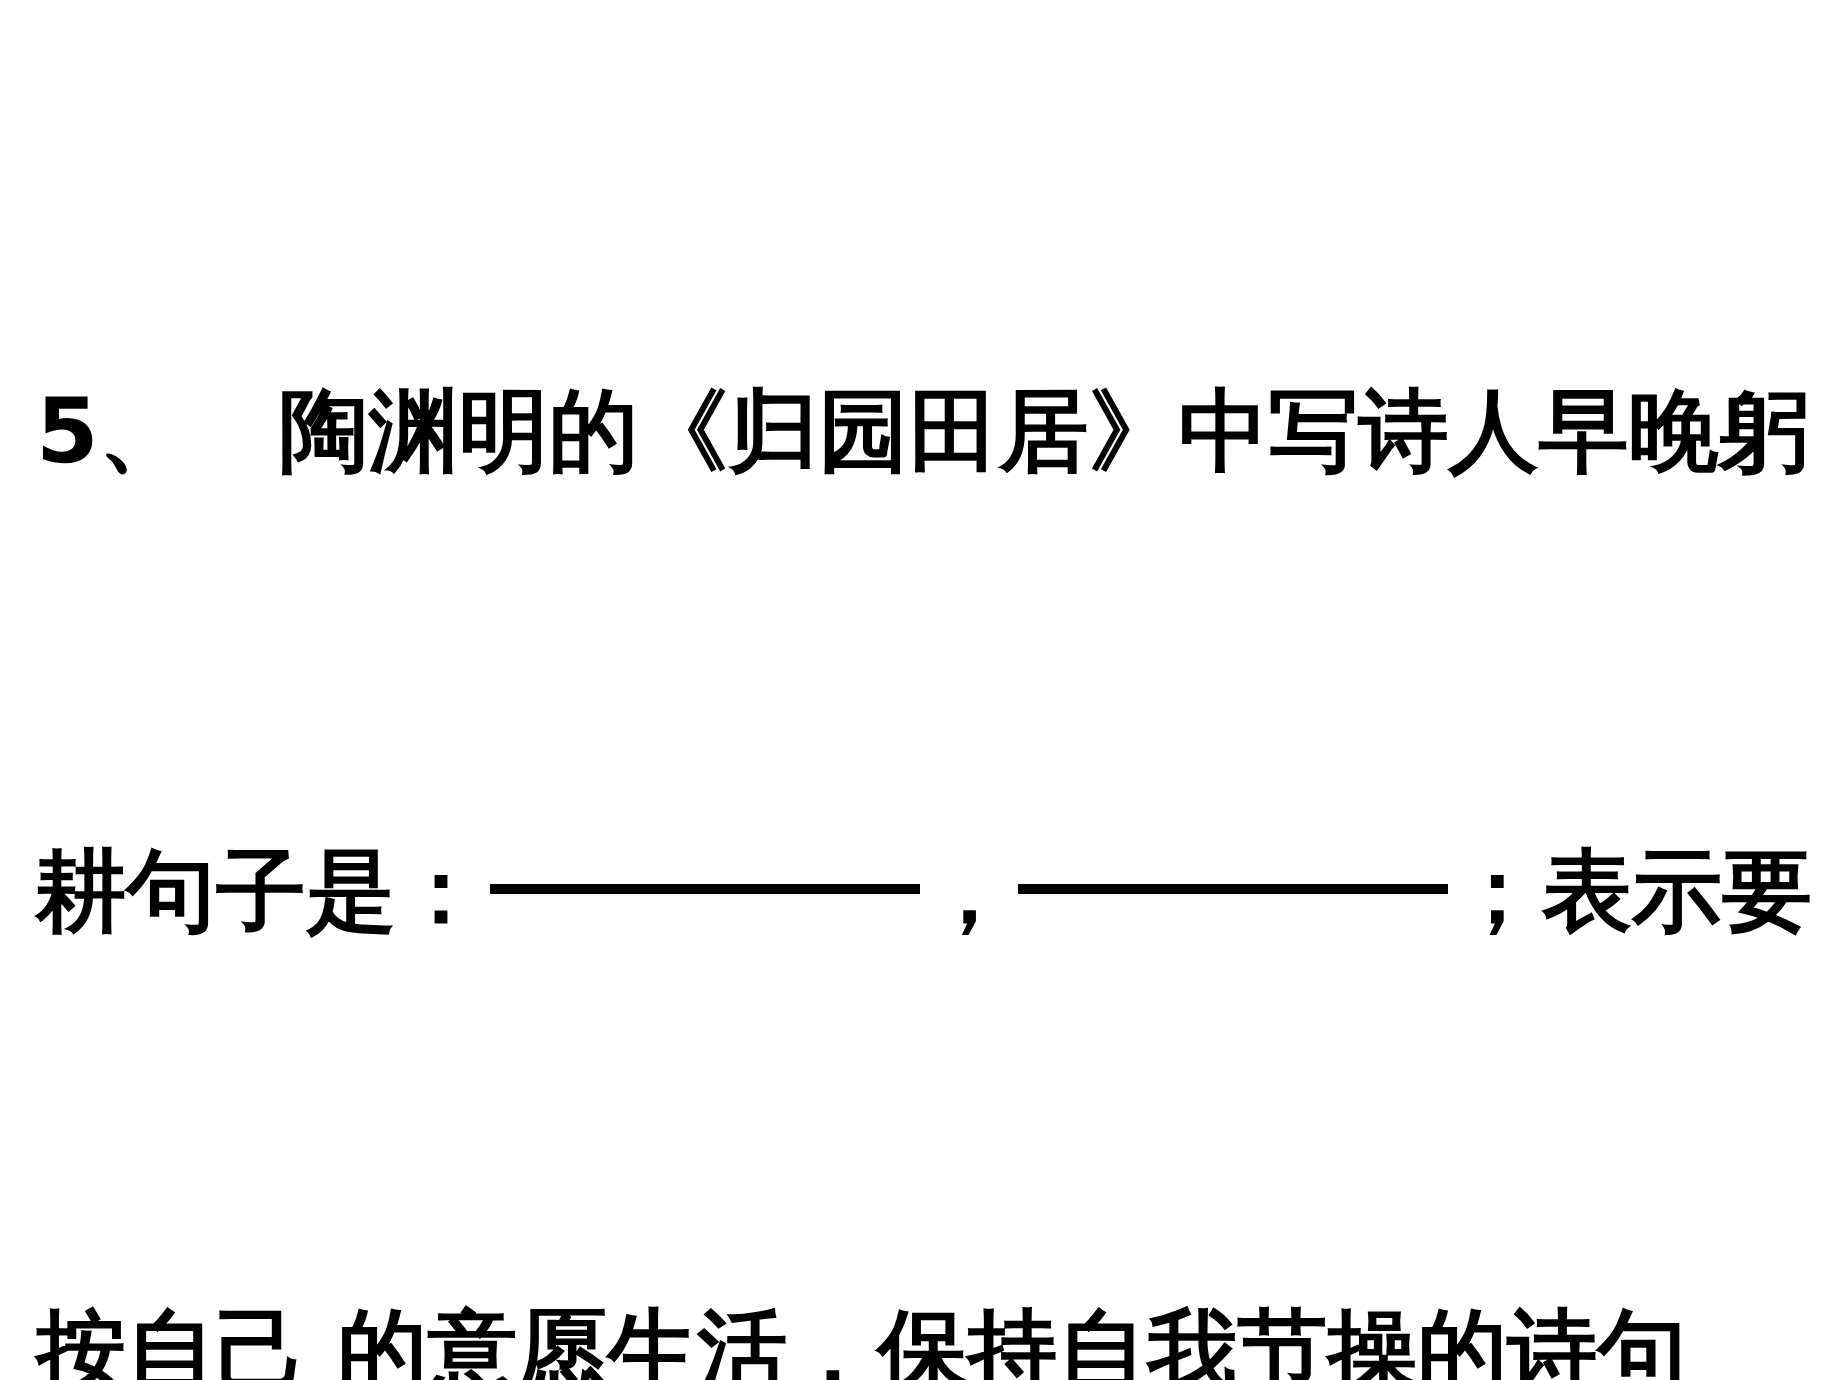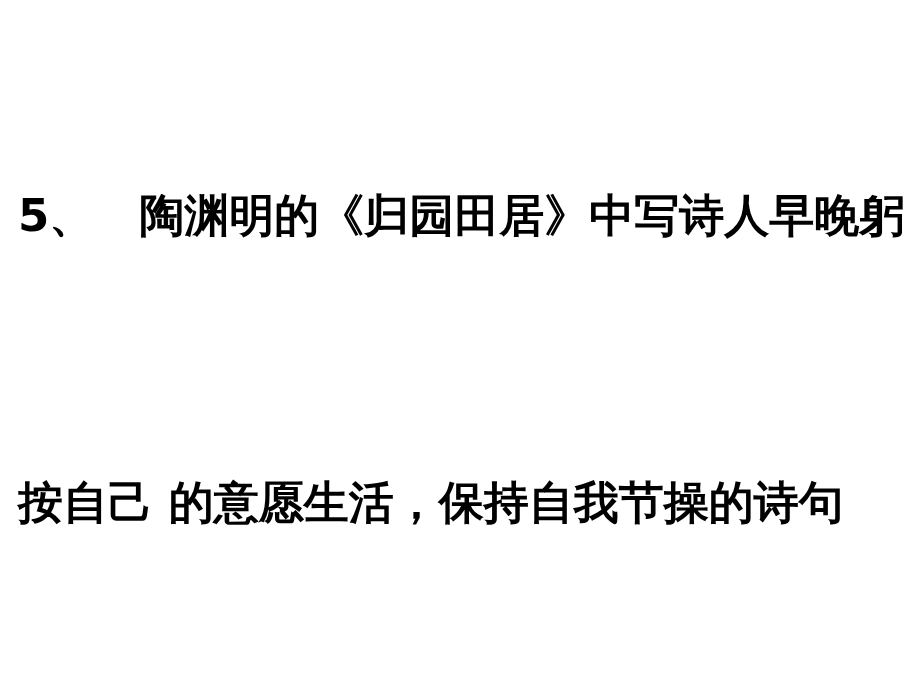--- a/index.html
+++ b/index.html
@@ -58,20 +58,21 @@
   .blank-xl  { width: 215px; }
 </style>
 </head>
 <body>
 
 <div id="slide">
   <div id="text-body">
 
     <div class="line"><span class="ln">5、　陶渊明的《归园田居》中写诗人早晚躬</span></div>
 
+    <div class="line"><span class="ln">耕句子是：</span><span class="blank blank-xl"></span><span class="ln">，</span><span class="blank blank-xl"></span><span class="ln">；表示要</span></div>
 
     <div class="line"><span class="ln">按自己 的意愿生活，保持自我节操的诗句</span></div>
 
     
 
     
 
     
 
     

